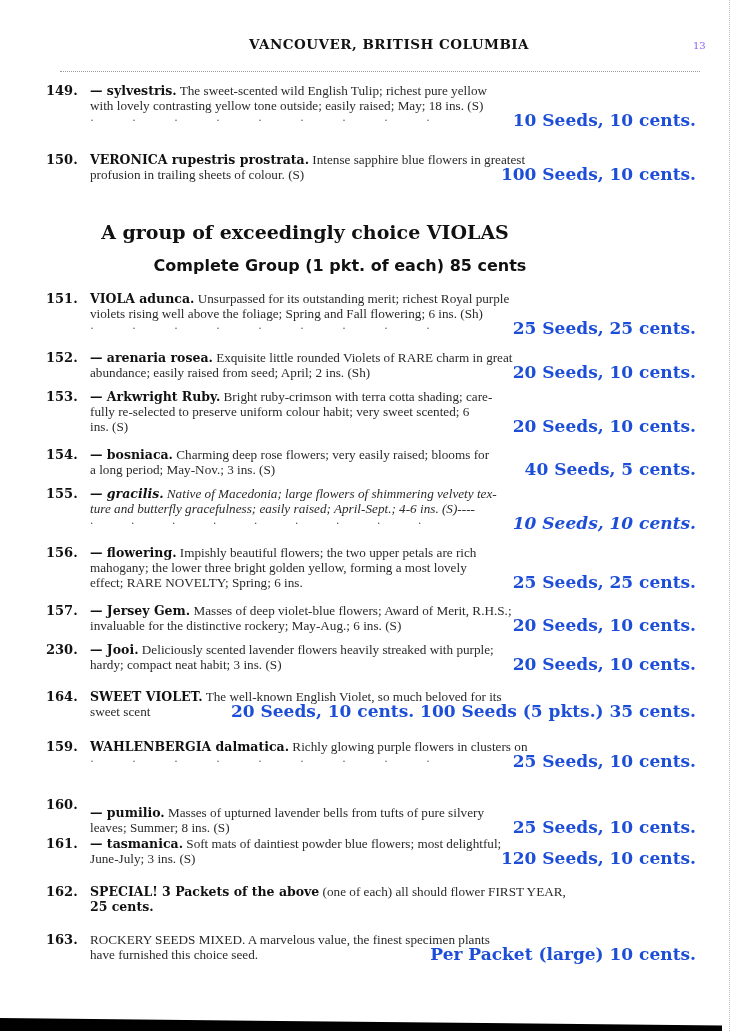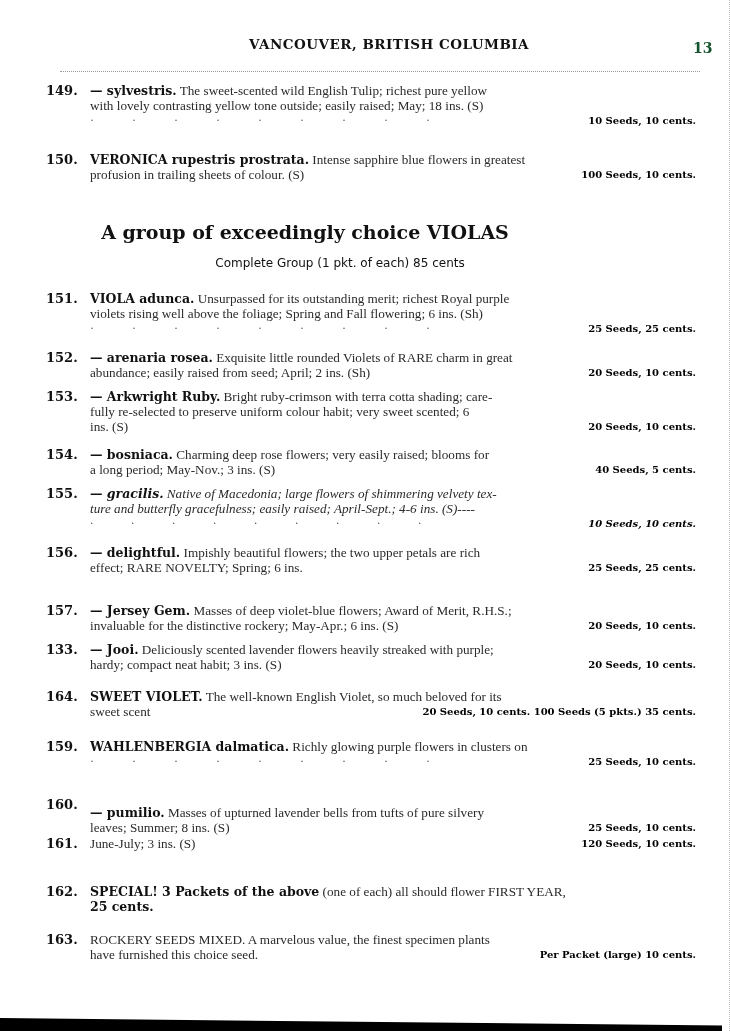--- a/index.html
+++ b/index.html
@@ -8,49 +8,49 @@
     font-family: "DejaVu Serif", serif; color: #1a1a1a;
   }
   .header {
     position: absolute; top: 36px; left: 0; width: 594px; height: 20px; margin-left: 13px;
   }
   .header-title {
     position: absolute; left: 236px; top: 0; font-family: "DejaVu Serif", serif;
     font-weight: bold; font-size: 13.5px; letter-spacing: 0.5px; color: #111;
   }
   .page-number {
-    position: absolute; left: 680px; top: 4px; font-weight: bold; font-size: 14px; color: #14532d;
+    position: absolute; left: 680px; top: 4px; font-weight: normal; font-size: 10px; color: #8b5cf6;
   }
   .header-rule {
     position: absolute; top: 71px; left: 60px; width: 640px; height: 0;
     border-top: 1px dotted #9a9a9a;
   }
   .entry {
     position: absolute; left: 0; width: 730px;
   }
   .num {
     position: absolute; left: 46px; top: 0; font-weight: bold; font-size: 13px; color: #111;
     font-family: "DejaVu Serif", serif;
   }
   .body {
     position: absolute; left: 90px; width: 606px; font-size: 13.2px; line-height: 15px;
     text-align: justify; font-family: "Liberation Serif", serif; color: #2a2a2a;
   }
   .body b, .bold { font-family: "DejaVu Serif", serif; font-weight: bold; font-size: 12.5px; color: #111; }
   .line { display: block; white-space: nowrap; height: 15px; position: relative; }
   .price-row { display: block; height: 15px; position: relative; }
   .dots { position: absolute; left: 0; color: #555; letter-spacing: 38px; font-size: 12px; }
-  .price { position: absolute; right: 0; top: 0; font-family: "DejaVu Serif", serif; font-weight: bold; font-size: 10px; color: #000000; white-space: nowrap; }
+  .price { position: absolute; right: 0; top: 0; font-family: "DejaVu Serif", serif; font-weight: bold; font-size: 17px; color: #1d4ed8; white-space: nowrap; }
   .section-title {
     position: absolute; top: 221px; left: 0; width: 610px; text-align: center;
     font-family: "DejaVu Serif", serif; font-size: 19px; font-weight: bold; color: #111;
   }
   .section-sub {
     position: absolute; top: 256px; left: 0; width: 680px; text-align: center;
-    font-family: "DejaVu Sans", sans-serif; font-size: 12px; font-weight: normal; color: #111;
+    font-family: "DejaVu Sans", sans-serif; font-size: 16px; font-weight: bold; color: #111;
   }
   .bottom-bar {
     position: absolute; left: 0; top: 1018px; width: 722px; height: 13px; background: #000;
     transform: skewY(0.6deg); transform-origin: left;
   }
   .right-edge {
     position: absolute; right: 0; top: 0; width: 2px; height: 1031px;
     border-right: 1px dotted #bbb;
   }
 </style>
@@ -131,35 +131,36 @@
     <span class="price-row">
         <span class="dots">·········</span>
         <span class="price">10 Seeds, 10 cents.</span>
       </span>
   </div>
 </div>
 
 <div class="entry" style="top:545px;">
   <span class="num">156.</span>
   <div class="body" style="top:0;">
-    <span class="line"><b>— delightful.</b> <span>Impishly beautiful flowers; the two upper petals are rich</span></span>
+    <span class="line"><b>— flowering.</b> <span>Impishly beautiful flowers; the two upper petals are rich</span></span>
+    <span class="line">mahogany; the lower three bright golden yellow, forming a most lovely</span>
     <span class="price-row"><span>effect; RARE NOVELTY; Spring; 6 ins.</span><span class="price">25 Seeds, 25 cents.</span></span>
   </div>
 </div>
 
 <div class="entry" style="top:603px;">
   <span class="num">157.</span>
   <div class="body" style="top:0;">
     <span class="line"><b>— Jersey Gem.</b> <span>Masses of deep violet-blue flowers; Award of Merit, R.H.S.;</span></span>
-    <span class="price-row"><span>invaluable for the distinctive rockery; May-Apr.; 6 ins. (S)</span><span class="price">20 Seeds, 10 cents.</span></span>
+    <span class="price-row"><span>invaluable for the distinctive rockery; May-Aug.; 6 ins. (S)</span><span class="price">20 Seeds, 10 cents.</span></span>
   </div>
 </div>
 
 <div class="entry" style="top:642px;">
-  <span class="num">133.</span>
+  <span class="num">230.</span>
   <div class="body" style="top:0;">
     <span class="line"><b>— Jooi.</b> <span>Deliciously scented lavender flowers heavily streaked with purple;</span></span>
     <span class="price-row"><span>hardy; compact neat habit; 3 ins. (S)</span><span class="price">20 Seeds, 10 cents.</span></span>
   </div>
 </div>
 
 <div class="entry" style="top:689px;">
   <span class="num">164.</span>
   <div class="body" style="top:0;">
     <span class="line"><b>SWEET VIOLET.</b> <span>The well-known English Violet, so much beloved for its</span></span>
@@ -182,20 +183,21 @@
   <span class="num">160.</span>
   <div class="body" style="top:8px;">
     <span class="line"><b>— pumilio.</b> <span>Masses of upturned lavender bells from tufts of pure silvery</span></span>
     <span class="price-row"><span>leaves; Summer; 8 ins. (S)</span><span class="price">25 Seeds, 10 cents.</span></span>
   </div>
 </div>
 
 <div class="entry" style="top:836px;">
   <span class="num">161.</span>
   <div class="body" style="top:0;">
+    <span class="line"><b>— tasmanica.</b> <span>Soft mats of daintiest powder blue flowers; most delightful;</span></span>
     <span class="price-row"><span>June-July; 3 ins. (S)</span><span class="price">120 Seeds, 10 cents.</span></span>
   </div>
 </div>
 
 <div class="entry" style="top:884px;">
   <span class="num">162.</span>
   <div class="body" style="top:0;">
     <span class="line"><b>SPECIAL! 3 Packets of the above</b> <span>(one of each) all should flower FIRST YEAR,</span></span>
     <span class="line"><b>25 cents.</b></span>
   </div>

